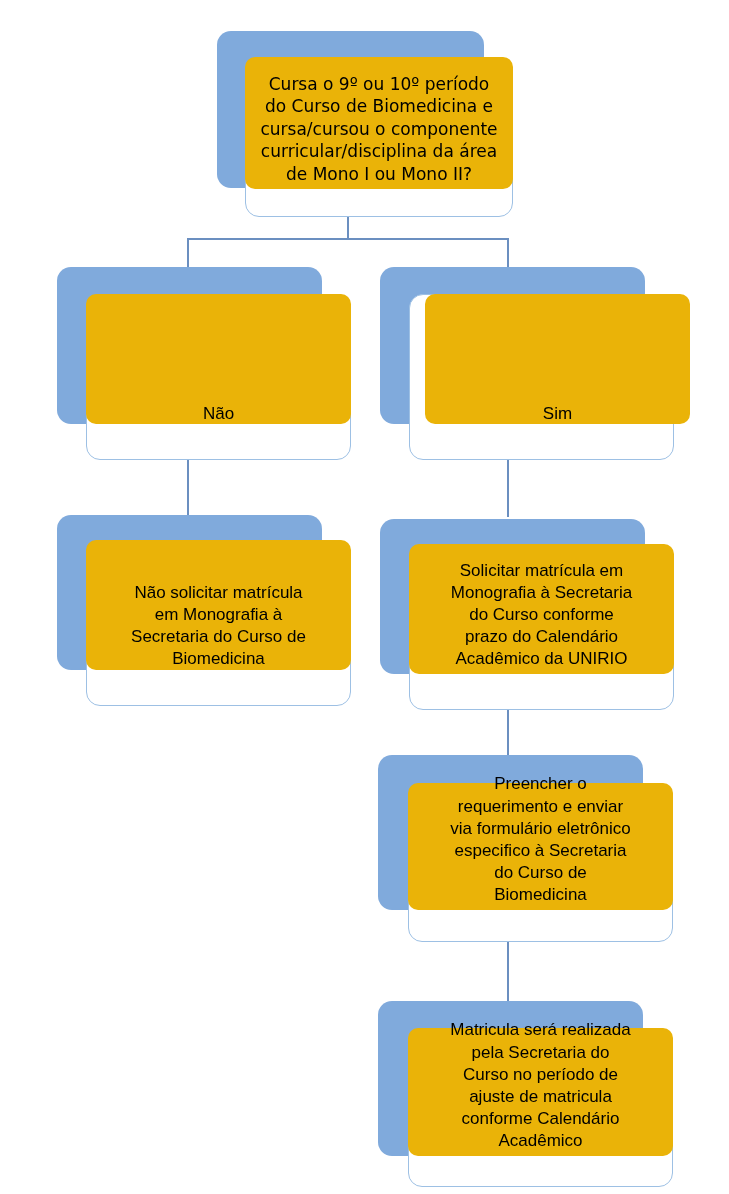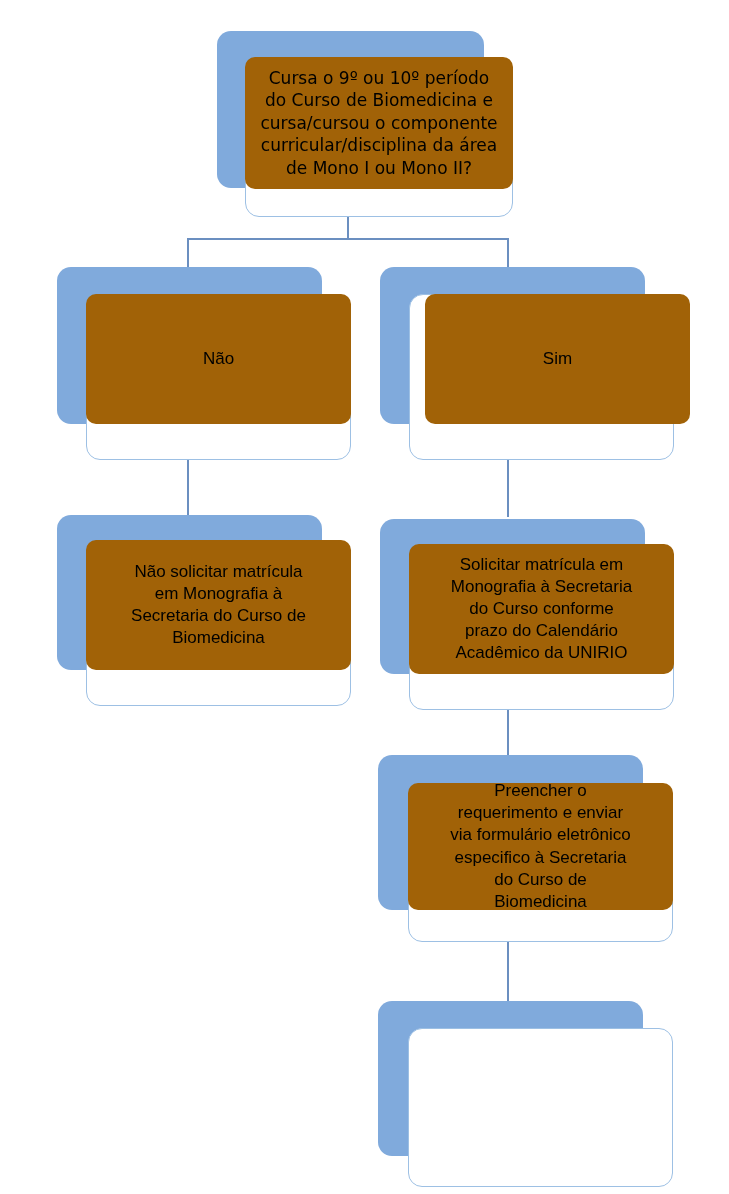--- a/index.html
+++ b/index.html
@@ -39,24 +39,24 @@
   }
   .node .outline-box {
     position: absolute;
     background: #ffffff;
     border: 1.5px solid #9DC0E4;
     border-radius: 14px;
     box-sizing: border-box;
   }
   .node .fill-box {
     position: absolute;
-    background: #a16207;
+    background: #eab308;
     border-radius: 10px;
     display: flex;
-    align-items: center;
+    align-items: flex-end;
     justify-content: center;
     box-sizing: border-box;
   }
   .node .label {
     display: block;
     width: 100%;
     text-align: center;
     color: #000000;
     white-space: pre-line;
   }
@@ -159,15 +159,23 @@
 via formulário eletrônico
 especifico à Secretaria
 do Curso de
 Biomedicina</span>
     </div>
   </div>
 
   <div class="node process" style="left:0px; top:0px; width:729px; height:1194px;">
     <div class="shadow-box" style="left:378px; top:1001px; width:265px; height:155px;"></div>
     <div class="outline-box" style="left:408px; top:1028px; width:265px; height:159px;"></div>
+    <div class="fill-box" style="left:408px; top:1028px; width:265px; height:128px; padding:4px 4px;">
+      <span class="label">Matricula será realizada
+pela Secretaria do
+Curso no período de
+ajuste de matricula
+conforme Calendário
+Acadêmico</span>
+    </div>
   </div>
 
 </div>
 
 </body></html>

